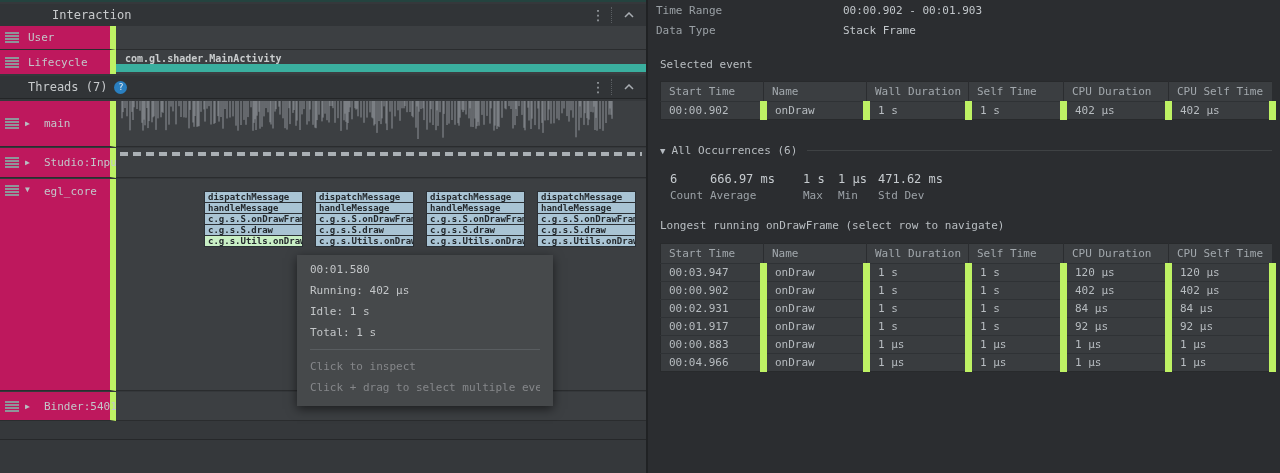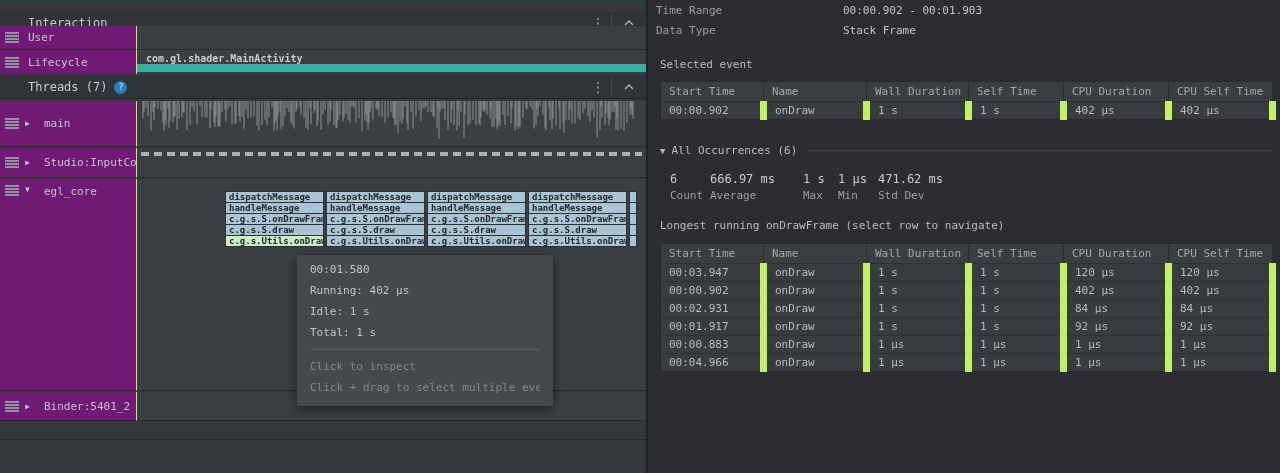--- a/index.html
+++ b/index.html
@@ -20,22 +20,22 @@
   .panel-header .title { color:#c7cacc; font-size:12px; margin-left:28px; }
   .header-actions { margin-left:auto; display:flex; align-items:center; height:100%; }
   .kebab { width:26px; text-align:center; color:#a8adb2; font-size:14px; cursor:pointer; }
   .dotsep { height:16px; border-left:1px dotted #5b5f63; }
   .chev { width:34px; display:flex; justify-content:center; align-items:center; cursor:pointer; }
 
   .help-badge { display:inline-block; width:13px; height:13px; margin-left:7px; border-radius:50%;
     background:#2a7fc0; color:#e2ecf4; font-size:9px; line-height:13px; text-align:center; }
 
   .rowline { position:absolute; left:0; width:646px; display:flex; }
-  .row-label { width:137px; background:#701a75; display:flex; align-items:center; flex:none;
-    border-right:1px solid #bef264; }
+  .row-label { width:116px; background:#be185d; display:flex; align-items:center; flex:none;
+    border-right:6px solid #bef264; }
   .row-track { flex:1; background:#3c3f42; position:relative; overflow:hidden;font-weight:bold; }
   .hamburger { width:14px; height:11px; margin-left:5px; flex:none;
     background:repeating-linear-gradient(to bottom,#8f959a 0 2px, transparent 2px 3px); cursor:grab; }
   .expander { width:12px; margin-left:6px; color:#b9bec2; font-size:8px; flex:none; cursor:pointer; }
   .row-label .lbl { color:#c3c7ca; margin-left:7px; white-space:nowrap; }
   .simple-label .lbl { margin-left:9px; }
 
   .sep { border-bottom:1px solid #2a2c2e; }
 
   
@@ -43,21 +43,21 @@
   .lifecycle-bar { position:absolute; left:0; right:0; bottom:2px; height:8px; cursor:pointer; }
 
   
   .spikes-svg { position:absolute; left:4px; top:0; width:496px; height:40px; }
 
   
   .dashline { position:absolute; left:4px; right:4px; top:4px; height:4px;
     background:repeating-linear-gradient(to right,#aab0b4 0 8px, transparent 8px 13px); }
 
   
-  #flame { position:absolute; left:88px; top:12px; display:flex; gap:2px; }
+  #flame { position:absolute; left:88px; top:12px; display:flex; gap:12px; }
   .flame-col { display:flex; flex-direction:column; width:99px; }
   .flame-col.sliver { width:4px; }
   .flame-cell { height:12px; margin-top:-1px; border:1px solid #2c3136; background:#a9c4d4;
     color:#23282c; font-size:9px; line-height:10px; padding:0 3px; white-space:nowrap;
     overflow:hidden; cursor:pointer; }
   .flame-col .flame-cell:first-child { margin-top:0; }
   .flame-cell.selected { background:#c9efc5; }
 
   
   #bottom-band { position:absolute; left:0; bottom:0; width:646px; height:34px;
@@ -97,21 +97,21 @@
   .stat .l { color:#9ba1a6; font-size:11px; margin-top:3px; white-space:nowrap; }
 </style>
 </head>
 <body>
 
 <div id="app">
 
   <div id="left-panel">
     <div class="topline"></div>
 
-    <div class="panel-header" style="top:12px;">
+    <div class="panel-header" style="top:4px;padding-left:24px;">
       <span class="title">Interaction</span>
       <span class="header-actions">
         <span class="kebab">⋮</span>
         <span class="dotsep"></span>
         <span class="chev">
           <svg width="10" height="6">
               <polyline points="1,5 5,1 9,5" fill="none" stroke="#a8adb2" stroke-width="1.5"></polyline>
             </svg>
         </span>
       </span>

